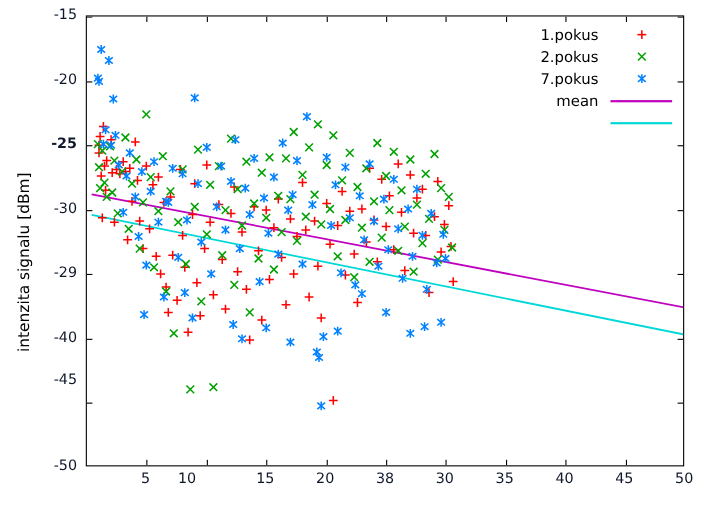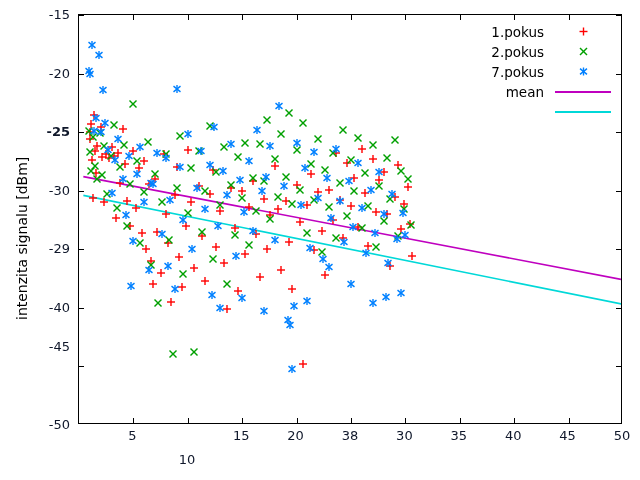--- a/index.html
+++ b/index.html
@@ -2020,21 +2020,21 @@
       <div class="tick tick-y" style="top: 234.286px;"></div>
       <div class="tick tick-y-right" style="top: 234.286px;"></div>
       <div class="tick tick-y" style="top: 292.857px;"></div>
       <div class="tick tick-y-right" style="top: 292.857px;"></div>
       <div class="tick tick-y" style="top: 351.429px;"></div>
       <div class="tick tick-y-right" style="top: 351.429px;"></div>
     </div>
 
   <div id="xlabels">
       <div class="lbl xlbl" style="left: 132.4px;">5</div>
-      <div class="lbl xlbl" style="left: 187px; margin-top: 24px;">10</div>
+      <div class="lbl xlbl" style="left: 170px;">10</div>
       <div class="lbl xlbl" style="left: 241.2px;">15</div>
       <div class="lbl xlbl" style="left: 295.6px;">20</div>
       <div class="lbl xlbl" style="left: 350px;">38</div>
       <div class="lbl xlbl" style="left: 404.4px;">30</div>
       <div class="lbl xlbl" style="left: 458.8px;">35</div>
       <div class="lbl xlbl" style="left: 513.2px;">40</div>
       <div class="lbl xlbl" style="left: 567.6px;">45</div>
       <div class="lbl xlbl" style="left: 622px;">50</div>
     </div>
 

